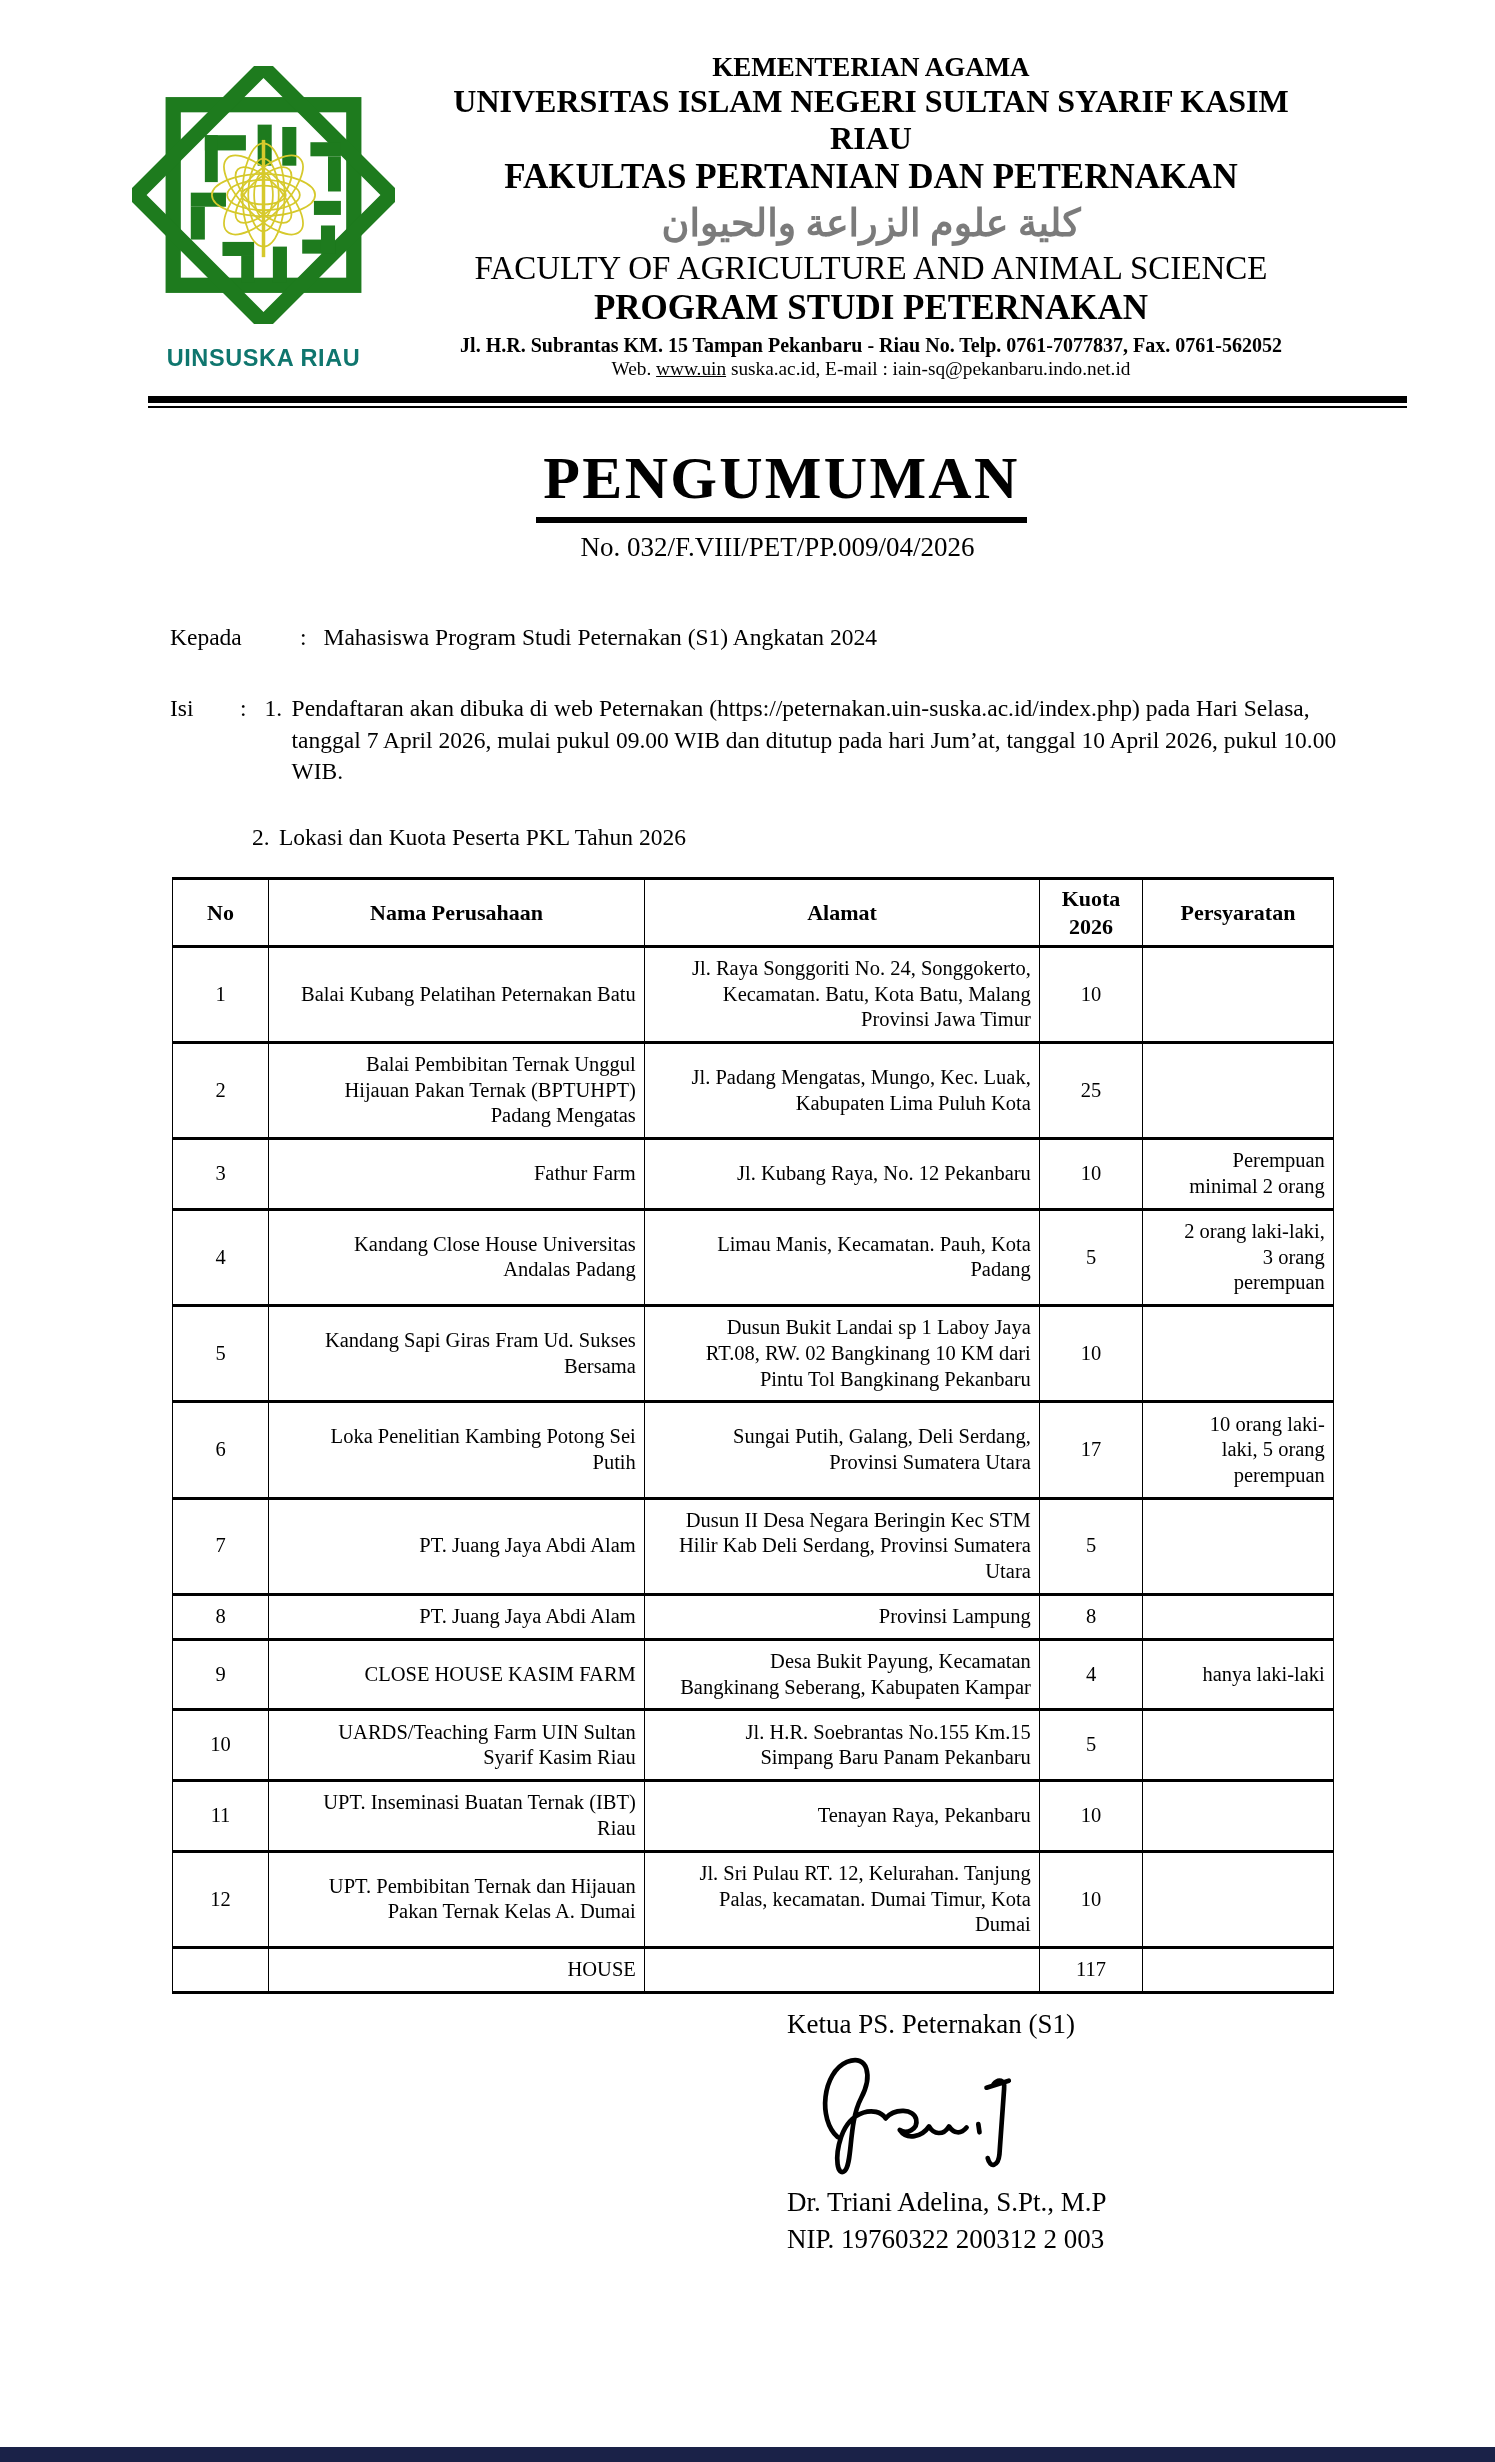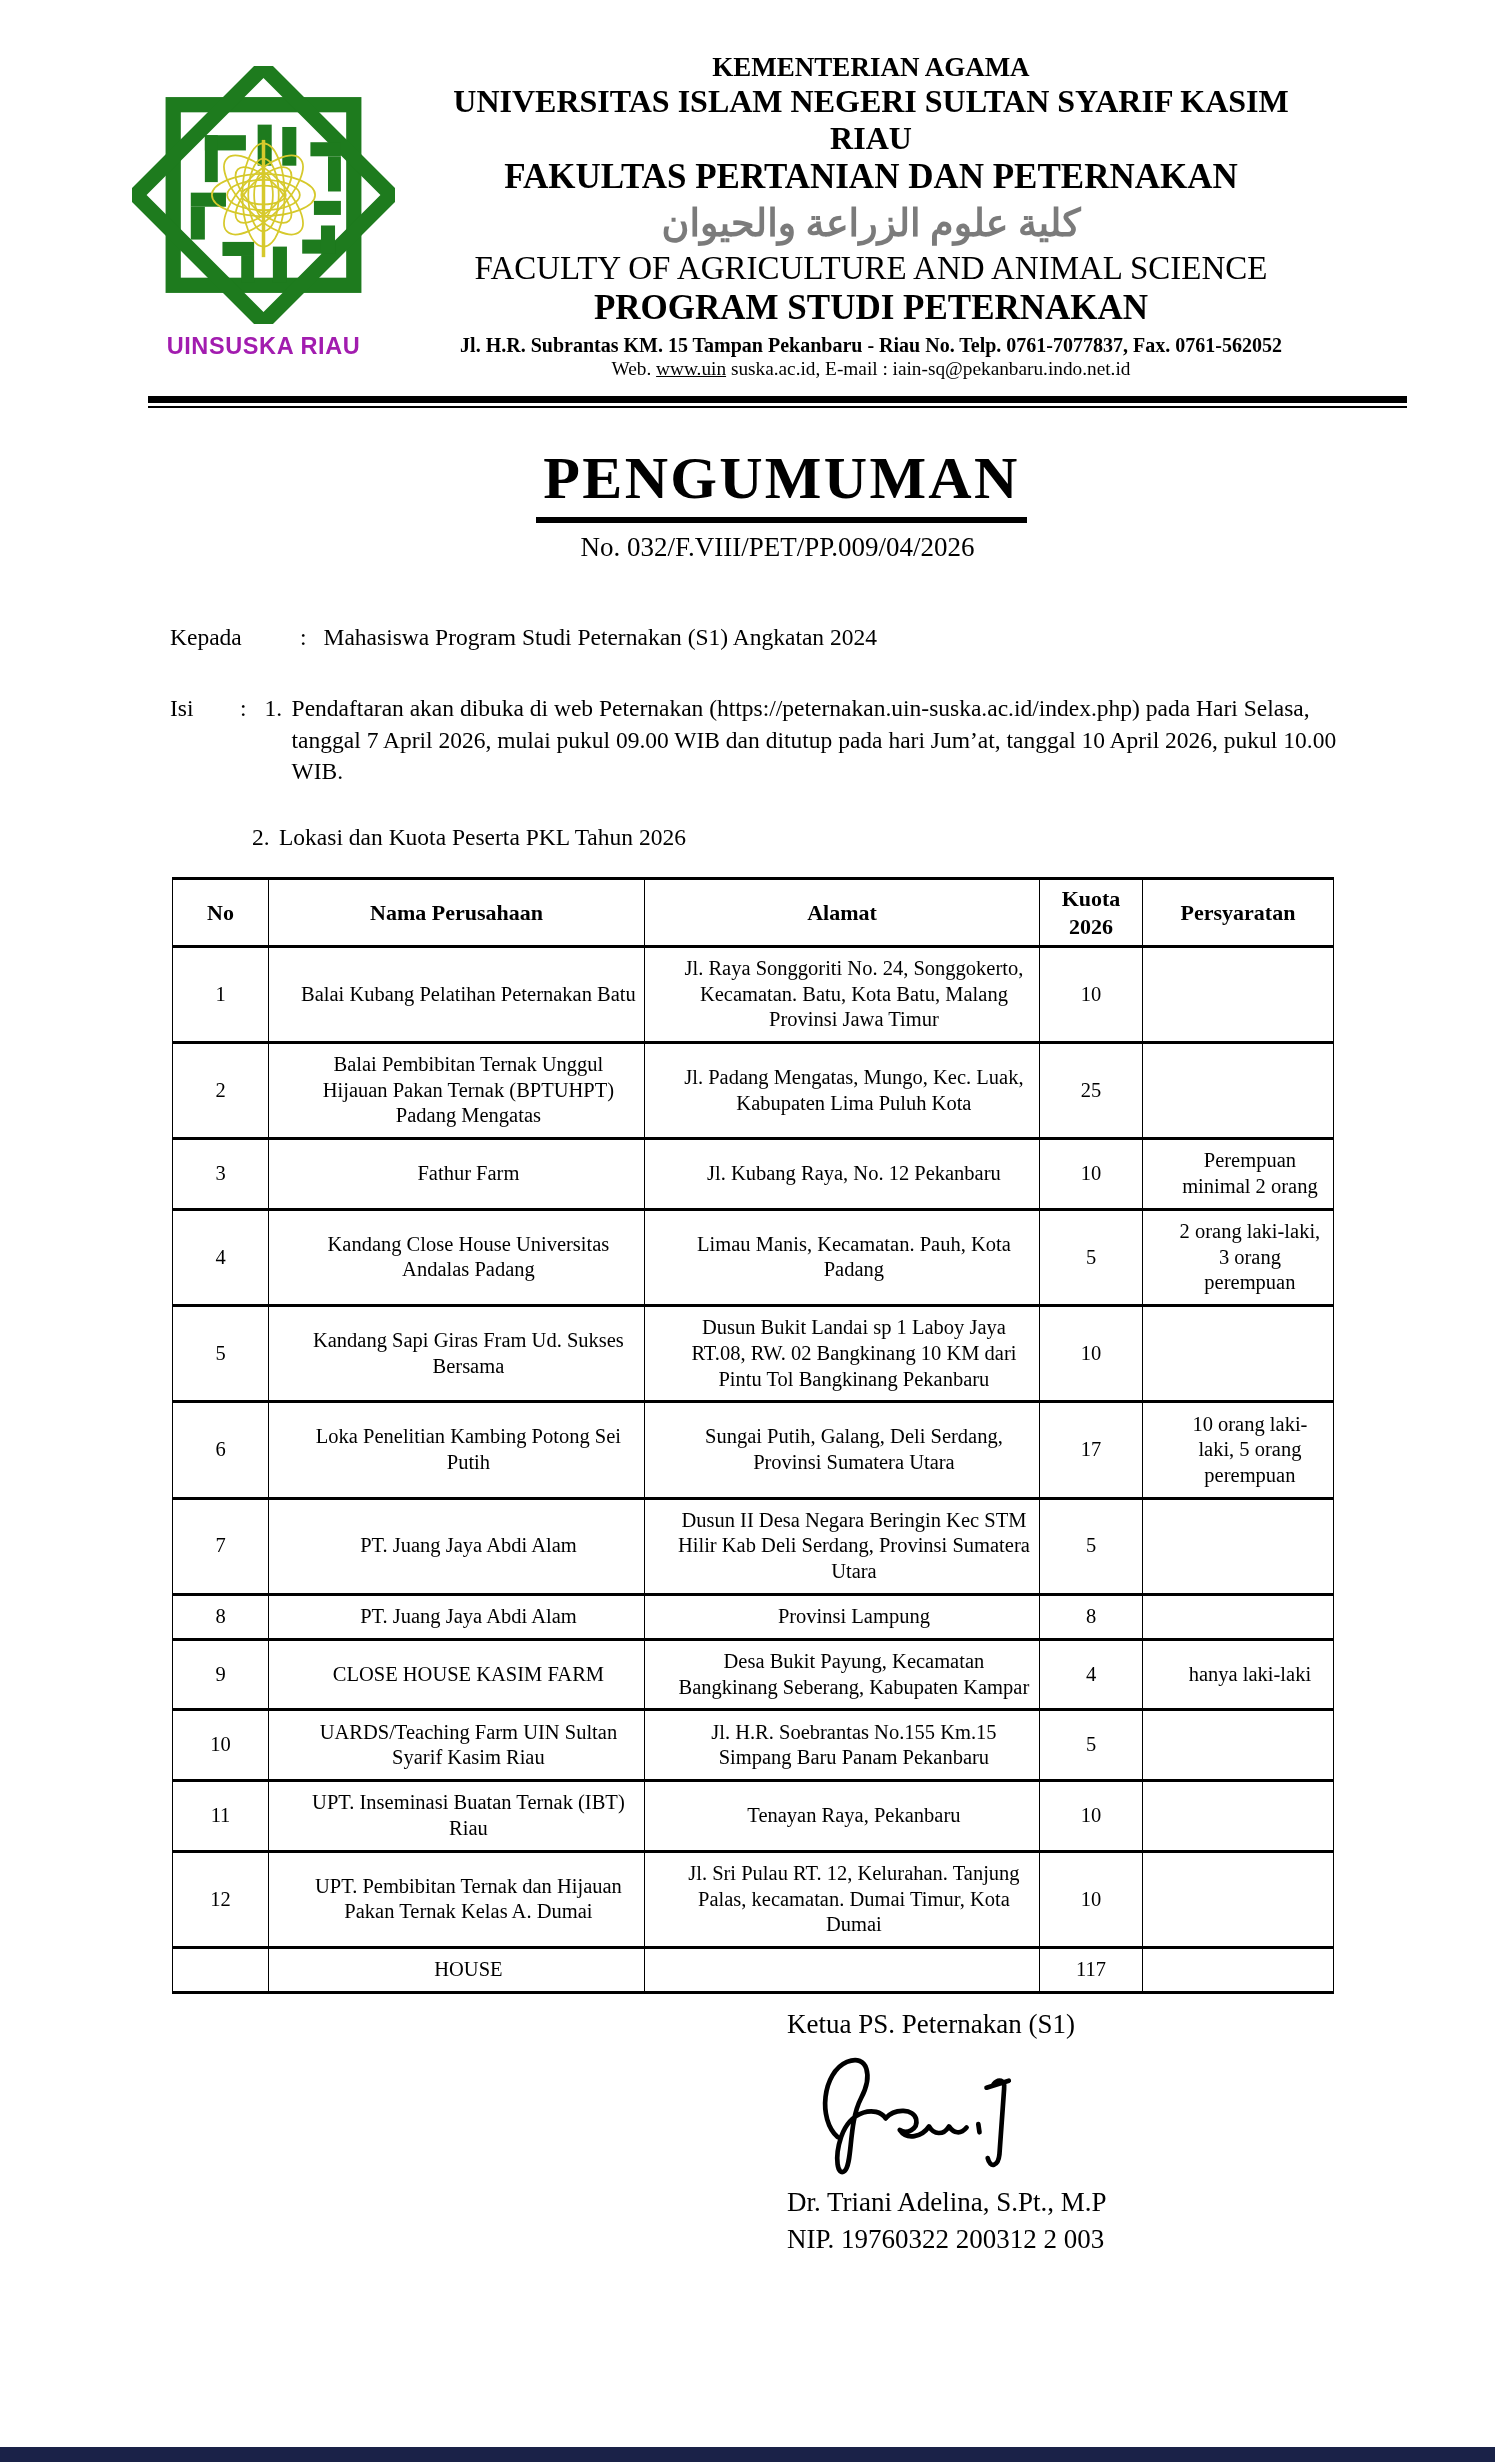--- a/index.html
+++ b/index.html
@@ -4,22 +4,22 @@
 <style>
   html,body { margin:0; padding:0; background:#fff; }
   .page {
     position:relative; width:1495px; height:2462px; background:#ffffff;
     font-family:"Liberation Serif", serif; color:#000; overflow:hidden;
   }
   
   .letterhead { position:relative; padding-top:52px; }
   .logo { position:absolute; left:132px; top:66px; width:263px; text-align:center; }
   .logo-caption {
-    margin-top:7px; font-family:"Liberation Sans", sans-serif; font-weight:bold;
-    font-size:23.5px; letter-spacing:0.6px; color:#a21caf;
+    margin-top:19px; font-family:"Liberation Sans", sans-serif; font-weight:bold;
+    font-size:23.5px; letter-spacing:0.6px; color:#0f766e;
   }
   .lh-text { margin-left:412px; width:918px; text-align:center; line-height:1.15; }
   .lh1 { font-size:27px; font-weight:bold; }
   .lh2 { font-size:32px; font-weight:bold; }
   .lh3 { font-size:35px; font-weight:bold; }
   .lh-ar { font-size:38px; font-weight:bold; color:#7b7b7b; direction:rtl; margin:4.7px 0; }
   .lh5 { font-size:33px; font-weight:normal; margin-top:4.7px; }
   .lh6 { font-size:35px; font-weight:bold; }
   .lh-addr { font-size:20px; margin-top:5.9px;font-weight:bold; }
   .lh-web { font-size:19.3px; margin-top:1.2px; }
@@ -43,21 +43,21 @@
   table.quota-table {
     border-collapse:collapse; table-layout:fixed; width:1161px;
     margin:23.5px 0 0 172px; font-size:20.5px; line-height:1.25;
   }
   .quota-table th, .quota-table td {
     border:1.8px solid #000; border-top-width:3.5px; border-bottom-width:3.5px;
     padding:8.2px 8.2px; vertical-align:middle; overflow:hidden;
   }
   .quota-table th { font-size:22px; font-weight:bold; text-align:center; padding:4.7px 3.5px; }
   .quota-table td.c { text-align:center; }
-  .quota-table td.l { text-align:center;padding-left:32px; }
+  .quota-table td.l { text-align:right;padding-left:32px; }
   
   .sig-block { position:absolute; left:787px; top:2008px; font-size:27px; line-height:1.25; }
   .sig-mark { display:block; margin:7px 0 0 20px; }
   .sig-name { margin-top:8.2px; }
   .sig-nip  { margin-top:3.5px; }
   
   .footer-bar { position:absolute; left:0; bottom:0; width:100%; height:15.2px; background:#1a2248; }
 </style>
 </head>
 <body>

